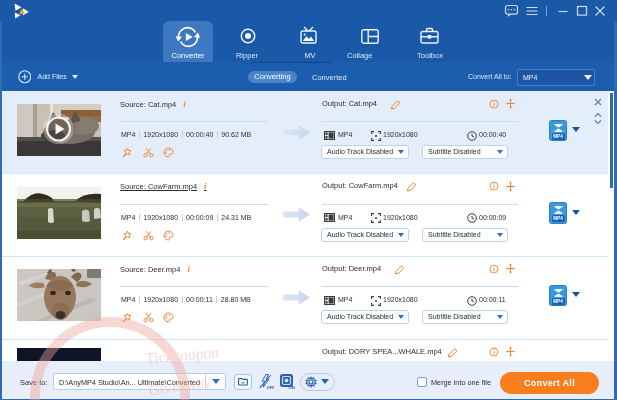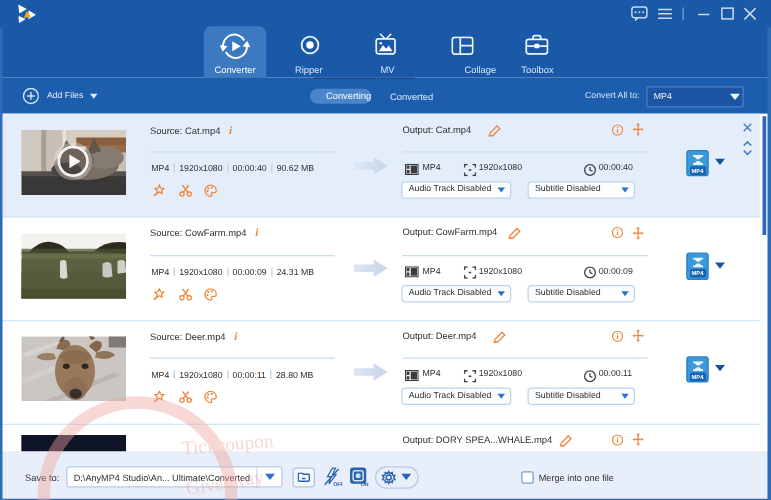--- a/index.html
+++ b/index.html
@@ -65,21 +65,21 @@
 <circle cx="4.6" cy="8.6" r="1" fill="#ffffff"></circle>
 </svg>
 <div style="position:absolute;left:285px;top:51px;width:50px;text-align:center;font-size:7.5px;color:#d9e7f7;">MV</div>
 
 <svg style="position:absolute;left:361px;top:29px" width="18" height="15" viewBox="0 0 18 15">
 <g fill="none" stroke="#eaf2fb" stroke-width="1.4">
 <rect x="0.8" y="0.8" width="16.4" height="13.4" rx="2"></rect>
 <path d="M7.2 1 L7.2 14 M7.2 7.5 L17 7.5"></path>
 </g>
     </svg>
-<div style="position:absolute;left:347px;top:51px;width:50px;text-align:right;font-size:7.5px;color:#d9e7f7;">Collage</div>
+<div style="position:absolute;left:347px;top:51px;width:50px;text-align:left;font-size:7.5px;color:#d9e7f7;">Collage</div>
 
 <svg style="position:absolute;left:420px;top:27px" width="19" height="17" viewBox="0 0 19 17">
 <g fill="none" stroke="#eaf2fb" stroke-width="1.4">
 <path d="M6.5 4.5 V2.5 a1 1 0 0 1 1-1 h4 a1 1 0 0 1 1 1 V4.5"></path>
 <rect x="1" y="4.5" width="17" height="11.5" rx="1.8"></rect>
 <path d="M1 9.8 H7.5 M11.5 9.8 H18"></path>
 <rect x="7.5" y="8" width="4" height="3.6" rx="0.8" fill="#ffffff" stroke="none"></rect>
 </g>
     </svg>
 <div style="position:absolute;left:405px;top:51px;width:50px;text-align:center;font-size:7.5px;color:#d9e7f7;">Toolbox</div>
@@ -87,21 +87,21 @@
 <div style="position:absolute;left:0;top:62px;width:617px;height:29px;background:#1d5dad;"></div>
 <div style="position:absolute;left:251px;top:61.8px;width:81px;height:1.6px;background:rgba(16,52,106,0.6);"></div>
 
 <svg style="position:absolute;left:17.5px;top:70px" width="13.5" height="13.5" viewBox="0 0 14 14">
 <circle cx="7" cy="7" r="6.2" fill="none" stroke="#d5e2f2" stroke-width="1.2"></circle>
 <path d="M7 3.8 V10.2 M3.8 7 H10.2" stroke="#d5e2f2" stroke-width="1.2"></path>
 </svg>
 <div style="position:absolute;left:37.5px;top:73px;font-size:7px;color:#e3edfa;">Add Files</div>
 <div style="position:absolute;left:72px;top:75px;width:0;height:0;border-left:3.5px solid transparent;border-right:3.5px solid transparent;border-top:4.5px solid #e3edfa;"></div>
 
-<div style="position:absolute;left:248px;top:70.5px;width:49px;height:12px;background:#4a84ca;border-radius:6px;text-align:right;font-size:7.5px;line-height:12.5px;color:#ffffff;">Converting</div>
+<div style="position:absolute;left:248px;top:70.5px;width:49px;height:12px;background:#4a84ca;border-radius:6px;text-align:center;font-size:7.5px;line-height:12.5px;color:#ffffff;">Converting</div>
 <div style="position:absolute;left:312px;top:73px;font-size:7.5px;color:#d9e7f7;">Converted</div>
 
 <div style="position:absolute;left:468px;top:73px;font-size:7px;color:#d9e7f7;">Convert All to:</div>
 <div style="position:absolute;left:517px;top:68.5px;width:78px;height:17.5px;background:#1c55a4;border:1px solid #4a80c6;border-radius:2px;"></div>
 <div style="position:absolute;left:523px;top:73.5px;font-size:7px;color:#eef5fc;">MP4</div>
 <div style="position:absolute;left:584px;top:75px;width:0;height:0;border-left:4.5px solid transparent;border-right:4.5px solid transparent;border-top:5px solid #eef5fc;"></div>
 
 <div style="position:absolute;left:2px;top:91px;width:606px;height:270px;background:#ffffff;"></div>
 
 <div style="position:absolute;left:2px;top:91.0px;width:606px;height:82.5px;background:#e4eefb;"></div>
@@ -234,21 +234,21 @@
 <rect x="0" y="20" width="84" height="32" fill="#5d6142"></rect>
 <rect x="0" y="30" width="84" height="22" fill="#545a3c"></rect>
 <path d="M6 15 q9 -11 20 -8 q9 2 12 8 Z" fill="#2e2c1a"></path>
 <path d="M58 14 q10 -9 26 -7 l0 9 Z" fill="#2e2c1a"></path>
 <rect x="0" y="12" width="84" height="4" fill="#4c4e33" opacity="0.7"></rect>
 <path d="M31 22 q3 -2 5 0 l1 13 q-3 2 -6 0 Z" fill="#d8d8d0"></path>
 <path d="M65 24 q4 -3 7 0 l1 10 q-4 2 -8 0 Z" fill="#c8c8c0"></path>
 <path d="M77 22 q3 -2 6 0 l1 9 l-7 1 Z" fill="#d0d0c8"></path>
 <rect x="0" y="44" width="84" height="8" fill="#4a502f"></rect>
 </svg></div>
-<div class="t8 dark" style="position:absolute;left:120px;top:182.0px;">Source: CowFarm.mp4<span class="srci" style="margin-left:7px;">i</span></div>
+<div class="t8 dark" style="position:absolute;left:120px;top:182.0px;text-decoration:underline;">Source: CowFarm.mp4<span class="srci" style="margin-left:7px;">i</span></div>
 <div style="position:absolute;left:120px;top:203.5px;width:148px;height:1px;background:#ccdcf0;"></div>
 <div class="t7 dark" style="position:absolute;left:121px;top:213.5px;">MP4<span class="pipe"></span>1920x1080<span class="pipe"></span>00:00:09<span class="pipe"></span>24.31 MB</div>
 <svg style="position:absolute;left:122px;top:229.5px" width="11" height="11" viewBox="0 0 11 11">
 <g fill="none" stroke="#ef8436" stroke-width="1">
 <path d="M5.5 1.2 L6.6 3.4 L9 3.7 L7.2 5.4 L7.7 7.8 L5.5 6.6 L3.3 7.8 L3.8 5.4 L2 3.7 L4.4 3.4 Z"></path>
 <path d="M1.2 9.8 L3.6 7.4" stroke-width="1.4"></path>
 </g>
     </svg>
 <svg style="position:absolute;left:142.5px;top:229.5px" width="11" height="11" viewBox="0 0 11 11">
 <g fill="none" stroke="#ef8436" stroke-width="1">
@@ -579,20 +579,21 @@
 <g fill="none" stroke="#2a62ad" stroke-width="1.1">
 <circle cx="6" cy="6" r="2"></circle>
 <path d="M6 1.2 L6.8 2.8 L8.8 2 L8.9 4 L11 4.4 L9.8 6 L11 7.6 L8.9 8 L8.8 10 L6.8 9.2 L6 10.8 L5.2 9.2 L3.2 10 L3.1 8 L1 7.6 L2.2 6 L1 4.4 L3.1 4 L3.2 2 L5.2 2.8 Z"></path>
 </g>
     </svg>
 <div style="position:absolute;left:321px;top:379px;width:0;height:0;border-left:4px solid transparent;border-right:4px solid transparent;border-top:5px solid #2a62ad;"></div>
 
 <div style="position:absolute;left:417px;top:377px;width:10px;height:10px;background:#ffffff;border:1.4px solid #739fd4;border-radius:2px;"></div>
 <div style="position:absolute;left:431px;top:378px;font-size:7.3px;color:#2e2e2e;white-space:nowrap;">Merge into one file</div>
 
+<div style="position:absolute;left:500px;top:372px;width:99px;height:22px;background:#f77d1e;border-radius:11px;text-align:center;line-height:22px;color:#ffffff;font-size:9px;font-weight:bold;letter-spacing:0.3px;">Convert All</div>
 
 <div style="position:absolute;left:0;top:22px;width:2px;height:378px;background:#2d6cb5;"></div>
 <div style="position:absolute;left:614px;top:22px;width:3px;height:378px;background:#2d6cb5;"></div>
 <div style="position:absolute;left:0;top:398.5px;width:617px;height:1.5px;background:#2d6cb5;"></div>
 
 <svg style="position:absolute;left:0;top:0;pointer-events:none" width="617" height="400" viewBox="0 0 617 400">
 <g opacity="0.42">
 <circle cx="110" cy="397" r="75" fill="none" stroke="#efa39b" stroke-width="10"></circle>
 <text x="146" y="364" font-size="15.5" fill="#efa39b" font-family="Liberation Serif, serif" transform="rotate(-5 143 365)">Tickcoupon</text>
 <text x="150" y="396" font-size="15.5" fill="#efa39b" font-family="Liberation Serif, serif" transform="rotate(-9 150 398)">Giveaway</text>

